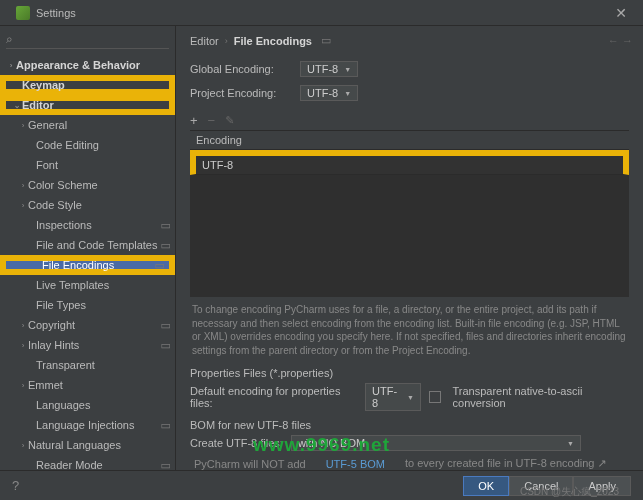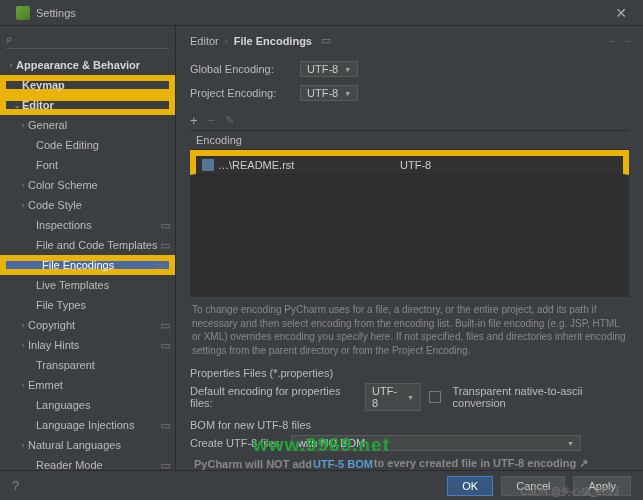--- a/index.html
+++ b/index.html
@@ -43,25 +43,25 @@
 .col-path { width: 198px; display: flex; align-items: center; }
 .col-enc { flex: 1; }
 .sortarr { font-size: 8px; margin-left: 2px; color: #888; }
 .table-row { display: flex; background: #323232; border-bottom: 1px solid #2b2b2b; }
 .table-row div { padding: 3px 6px; color: #ccc; display: flex; align-items: center; }
 .file-icon { width: 12px; height: 12px; background: #557799; margin-right: 4px; border-radius: 1px; }
 .table-body { height: 152px; background: #2f2f2f; }
 .hint { color: #888; font-size: 10px; line-height: 1.35; padding: 6px 2px; }
 .section-label { color: #bbb; margin-top: 4px; }
 .checkbox { width: 12px; height: 12px; border: 1px solid #777; background: #3c3f41; display: inline-block; margin-right: 4px; }
-.bomnote { color: #888; display: flex; align-items: center; gap: 1px; padding: 2px 0 0 4px; font-weight: bold; }
+.bomnote { color: #888; display: flex; align-items: center; gap: 20px; padding: 2px 0 0 4px; }
 .bomnote .link { color: #5a9bd4; }
 .footer { height: 30px; display: flex; align-items: center; justify-content: space-between; padding: 0 12px; border-top: 1px solid #2b2b2b; background: #3c3f41; }
 .footer .q { color: #888; font-size: 13px; }
-.footer .btns { display: flex; gap: 8px; }
+.footer .btns { display: flex; }
 .btn { padding: 3px 14px; border: 1px solid #5a5a5a; background: #4c5052; color: #ccc; cursor: pointer; }
 .btn.primary { background: #365880; border-color: #4a7abf; color: #fff; }
 .watermark { position: absolute; left: 50%; bottom: 44px; transform: translateX(-50%); font-size: 19px; font-weight: bold; color: #1fa53a; pointer-events: none; letter-spacing: 1px; }
 .csdn { position: absolute; right: 24px; bottom: 1px; color: #777; font-size: 10px; }
 </style>
 </head>
 <body>
 
 <div class="titlebar">
   <span class="icon"></span>
@@ -190,24 +190,20 @@
     <div class="toolbar">
       <span class="plus">+</span>
       <span class="minus">−</span>
       <span class="pen">✎</span>
     </div>
     <div class="table-head">
       <div class="col-enc">Encoding</div>
     </div>
     <div class="table-body">
       <div class="table-row hl-red">
-        <div class="col-path">
-            <span class="file-icon"></span>
-            <span>…\README.rst</span>
-          </div>
         <div class="col-enc">UTF-8</div>
       </div>
     </div>
 
     <div class="hint">To change encoding PyCharm uses for a file, a directory, or the entire project, add its path if necessary and then select encoding from the encoding list. Built-in file encoding (e.g. JSP, HTML or XML) overrides encoding you specify here. If not specified, files and directories inherit encoding settings from the parent directory or from the Project Encoding.</div>
 
     <div class="section-label">Properties Files (*.properties)</div>
     <div class="row">
       <label style="width:auto">Default encoding for properties files:</label>
       <span class="dd hl-red">

